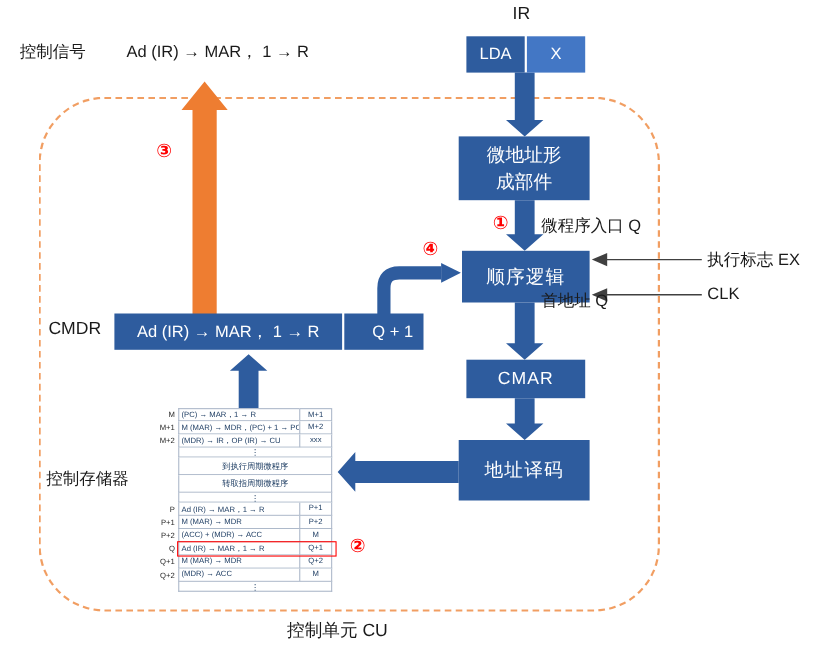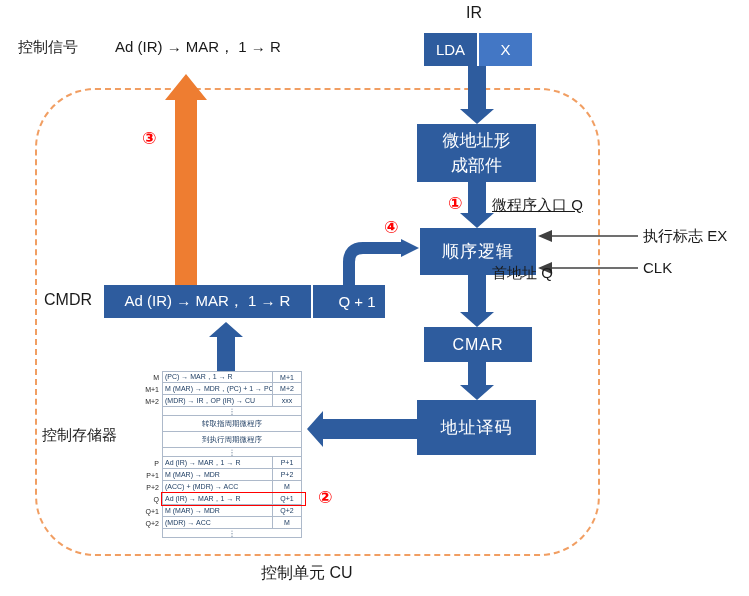--- a/index.html
+++ b/index.html
@@ -18,21 +18,21 @@
   #ir-box { left:424px; top:33px; width:108px; height:33px; display:flex; gap:2px; }
   .ir-cell { flex:1; display:flex; align-items:center; justify-content:center; color:#fff; font-size:15px; }
   .ir-cell.op { background:#2E5C9E; }
   .ir-cell.ad { background:#4377C5; }
 
   #ctrl-signal-label { left:18px; top:38px; font-size:15px; }
   #ctrl-signal-value { left:115px; top:38px; font-size:15px; white-space:pre; }
 
   #box-microaddr { left:417px; top:124px; width:119px; height:58px; font-size:17px; flex-direction:column; line-height:25px; }
   #marker1 { left:448px; top:193px; color:#FF0000; font-size:17px; font-weight:bold; }
-  #micro-entry { left:492px; top:196px; font-size:15px;text-decoration:underline; }
+  #micro-entry { left:492px; top:196px; font-size:15px; }
   #box-seq { left:420px; top:228px; width:116px; height:47px; font-size:17px; letter-spacing:1px; }
   #exec-flag { left:643px; top:227px; font-size:15px; }
   #clk { left:643px; top:259px; font-size:15px; }
   #first-addr { left:492px; top:264px; font-size:15px; }
   #box-cmar { left:424px; top:327px; width:108px; height:35px; font-size:16px; letter-spacing:1px; }
   #box-decode { left:417px; top:400px; width:119px; height:55px; font-size:17px; letter-spacing:1px; }
 
   #cmdr-label { left:44px; top:291px; font-size:16px; }
   #cmdr-box { left:104px; top:285px; width:281px; height:33px; display:flex; gap:2px; }
   .cmdr-cell { background:#2E5C9E; color:#fff; display:flex; align-items:center; justify-content:center; font-size:15px; white-space:pre; }
@@ -144,25 +144,25 @@
       <div class="addr">M+2</div>
       <div class="content">(MDR) → IR，OP (IR) → CU</div>
       <div class="next">xxx</div>
     </div>
     <div class="mrow dotsrow">
       <div class="addr"></div>
       <div class="spancell">⋮</div>
     </div>
     <div class="mrow jumprow">
       <div class="addr"></div>
+      <div class="spancell">到执行周期微程序</div>
+    </div>
+    <div class="mrow jumprow">
+      <div class="addr"></div>
       <div class="spancell">转取指周期微程序</div>
-    </div>
-    <div class="mrow jumprow">
-      <div class="addr"></div>
-      <div class="spancell">到执行周期微程序</div>
     </div>
     <div class="mrow dotsrow">
       <div class="addr"></div>
       <div class="spancell">⋮</div>
     </div>
     <div class="mrow r">
       <div class="addr">P</div>
       <div class="content">Ad (IR) → MAR，1 → R</div>
       <div class="next">P+1</div>
     </div>

